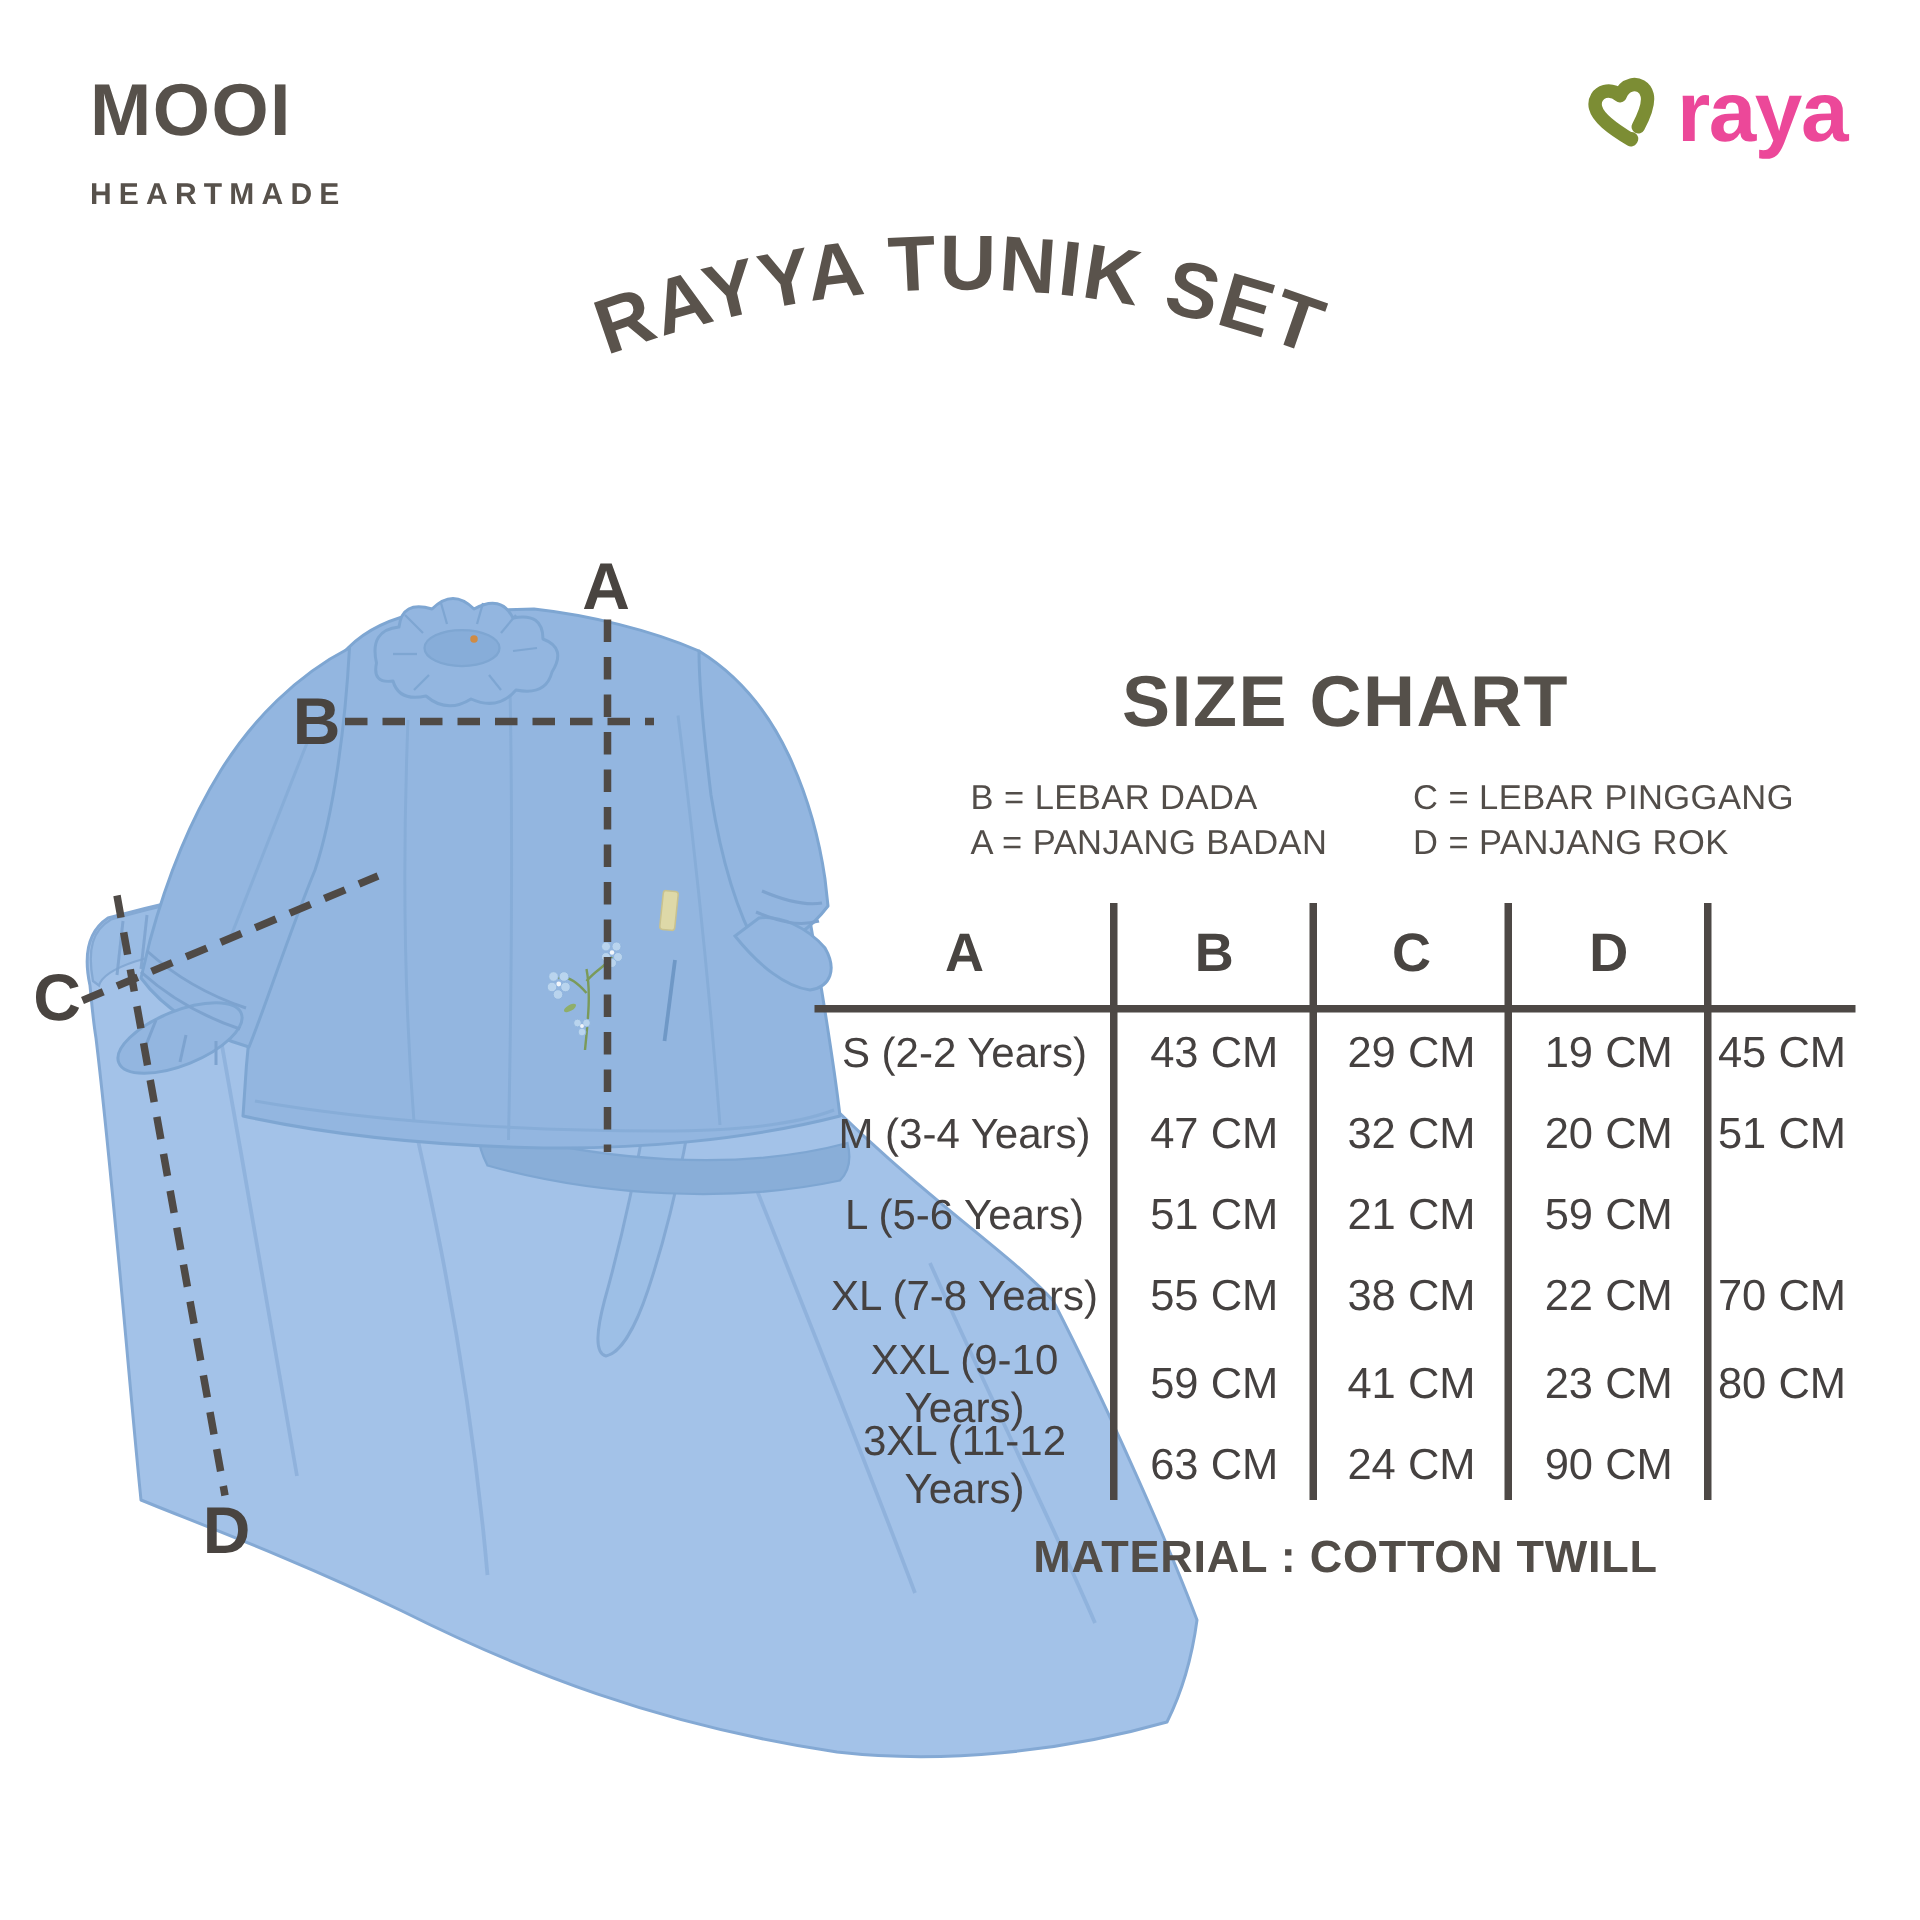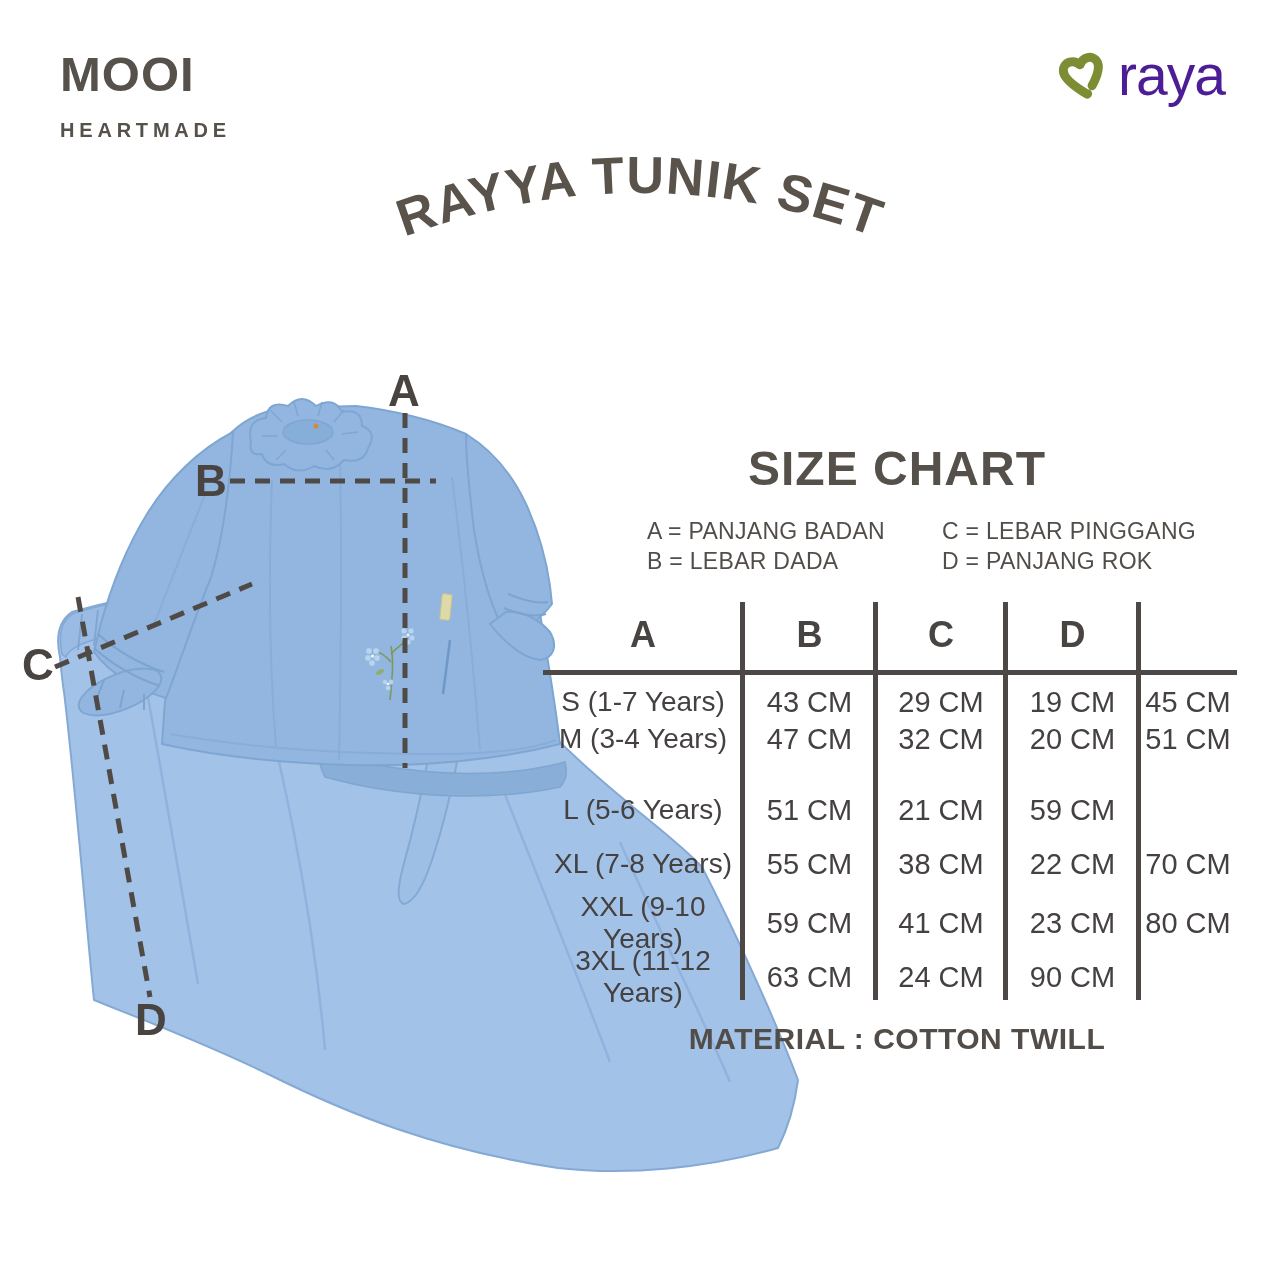--- a/index.html
+++ b/index.html
@@ -10,21 +10,21 @@
   }
   .abs{position:absolute;}
 
   
   .brand{left:60px;top:50px;color:#57514b;}
   .brand .name{font-size:49px;font-weight:800;letter-spacing:1px;line-height:1;}
   .brand .tagline{font-size:20px;font-weight:700;letter-spacing:4.8px;margin-top:20px;}
 
   
   .raya{left:1058px;top:50px;display:flex;align-items:center;gap:10px;}
-  .raya .raya-text{font-size:57px;font-weight:400;color:#4c1d95;line-height:1;letter-spacing:-1px;transform:translateY(-3px);}
+  .raya .raya-text{font-size:57px;font-weight:700;color:#ec4899;line-height:1;letter-spacing:-1px;transform:translateY(-3px);}
 
   
   .title-svg{left:0;top:128px;}
 
   
   .sc-heading{left:597px;top:441px;width:600px;text-align:center;
     font-size:48px;font-weight:700;letter-spacing:1px;color:#55504a;}
 
   
   .legend{top:516px;font-size:23px;font-weight:500;color:#524d49;line-height:30px;letter-spacing:.3px;}
@@ -208,22 +208,22 @@
     <text x="384" y="44">A</text>
     <text x="191" y="134">B</text>
     <text x="18" y="318">C</text>
     <text x="131" y="673">D</text>
   </g>
 </svg>
 
 <div class="abs sc-heading">SIZE CHART</div>
 
 <div class="abs legend col-left">
+  <div>B = LEBAR DADA</div>
   <div>A = PANJANG BADAN</div>
-  <div>B = LEBAR DADA</div>
 </div>
 <div class="abs legend col-right">
   <div>C = LEBAR PINGGANG</div>
   <div>D = PANJANG ROK</div>
 </div>
 
 <div class="abs sctable">
   <div class="vbar" style="left:197px"></div>
   <div class="vbar" style="left:330px"></div>
   <div class="vbar" style="left:460px"></div>
@@ -231,27 +231,27 @@
   <div class="hline"></div>
 
   <div class="grid-row throw">
     <div class="c-letter">A</div>
     <div class="c-letter">B</div>
     <div class="c-letter">C</div>
     <div class="c-letter">D</div>
   </div>
 
   <div class="grid-row trow" style="top:73px">
-    <div class="c-size">S (1-7 Years)</div>
+    <div class="c-size">S (2-2 Years)</div>
     <div>43 CM</div>
     <div>29 CM</div>
     <div>19 CM</div>
     <div>45 CM</div>
   </div>
-  <div class="grid-row trow" style="top:110px">
+  <div class="grid-row trow" style="top:127px">
     <div class="c-size">M (3-4 Years)</div>
     <div>47 CM</div>
     <div>32 CM</div>
     <div>20 CM</div>
     <div>51 CM</div>
   </div>
   <div class="grid-row trow" style="top:181px">
     <div class="c-size">L (5-6 Years)</div>
     <div>51 CM</div>
     <div>21 CM</div>

